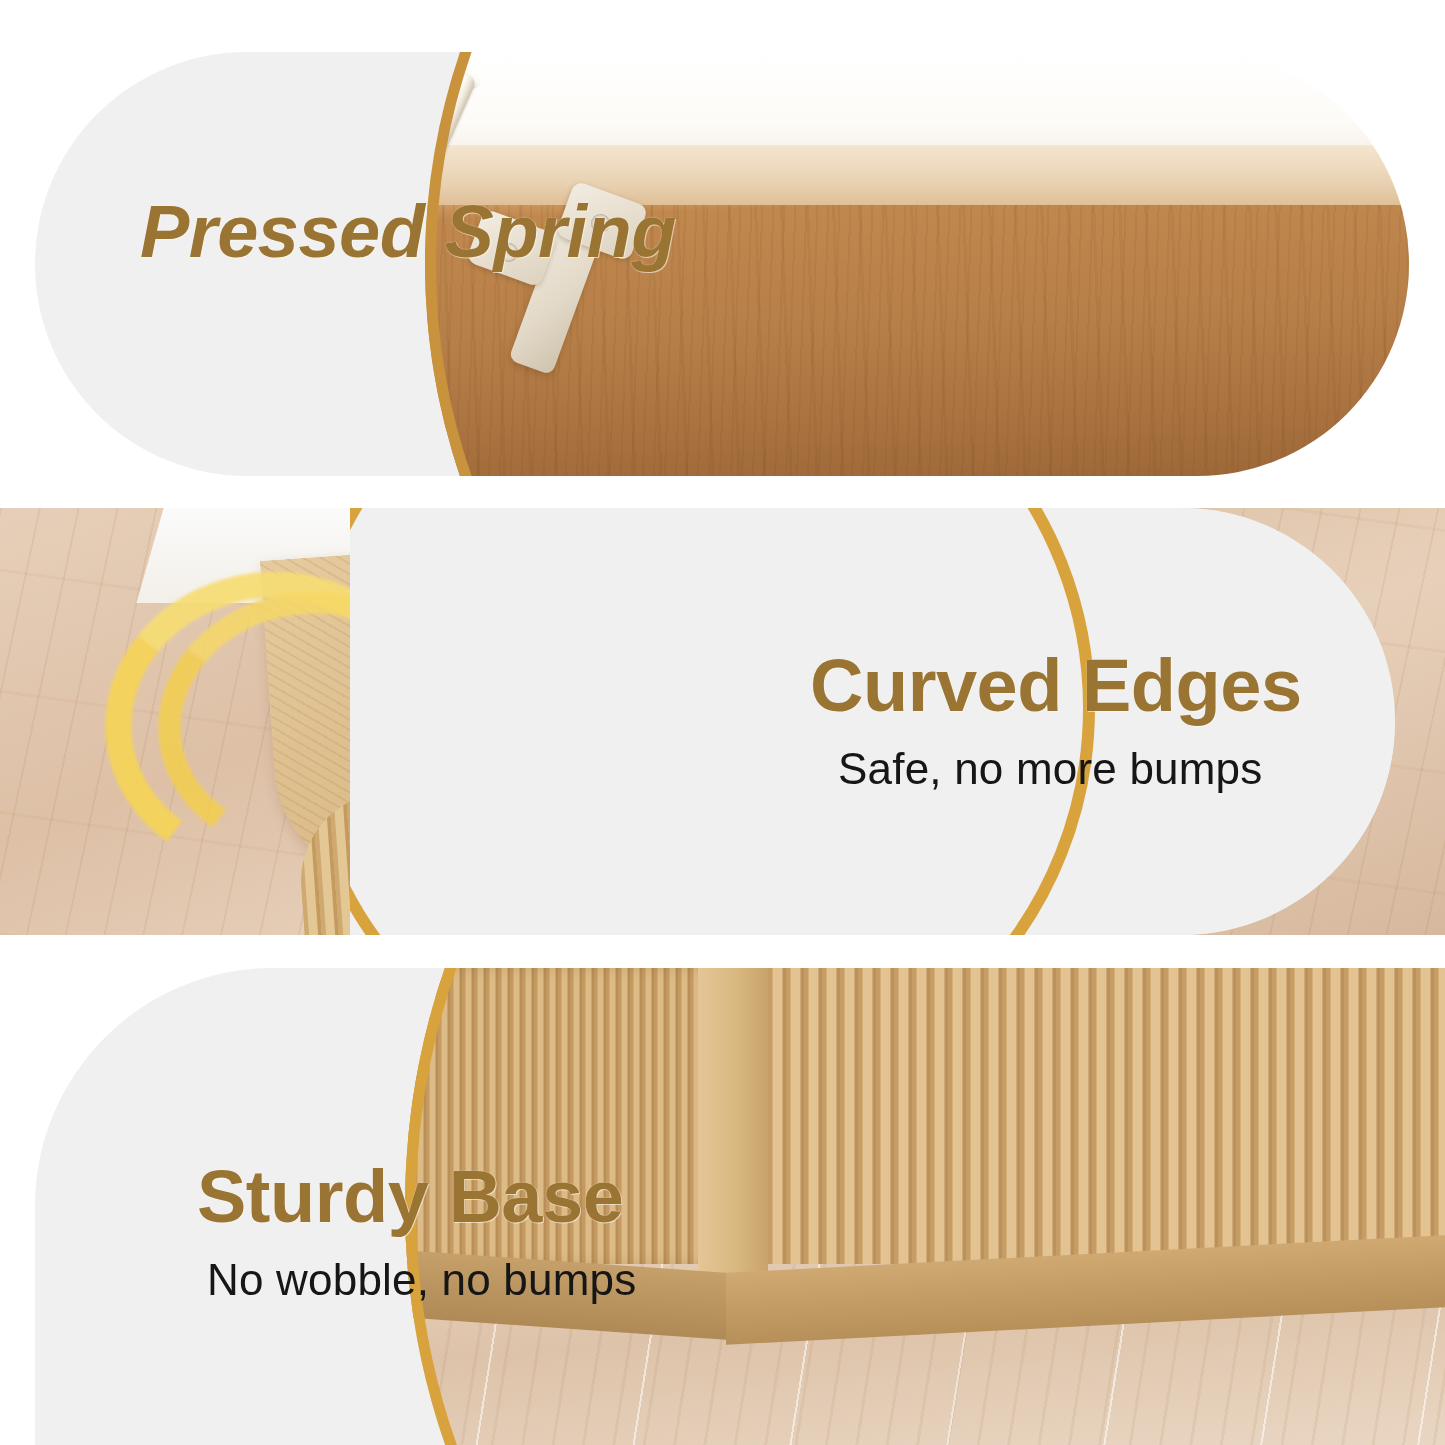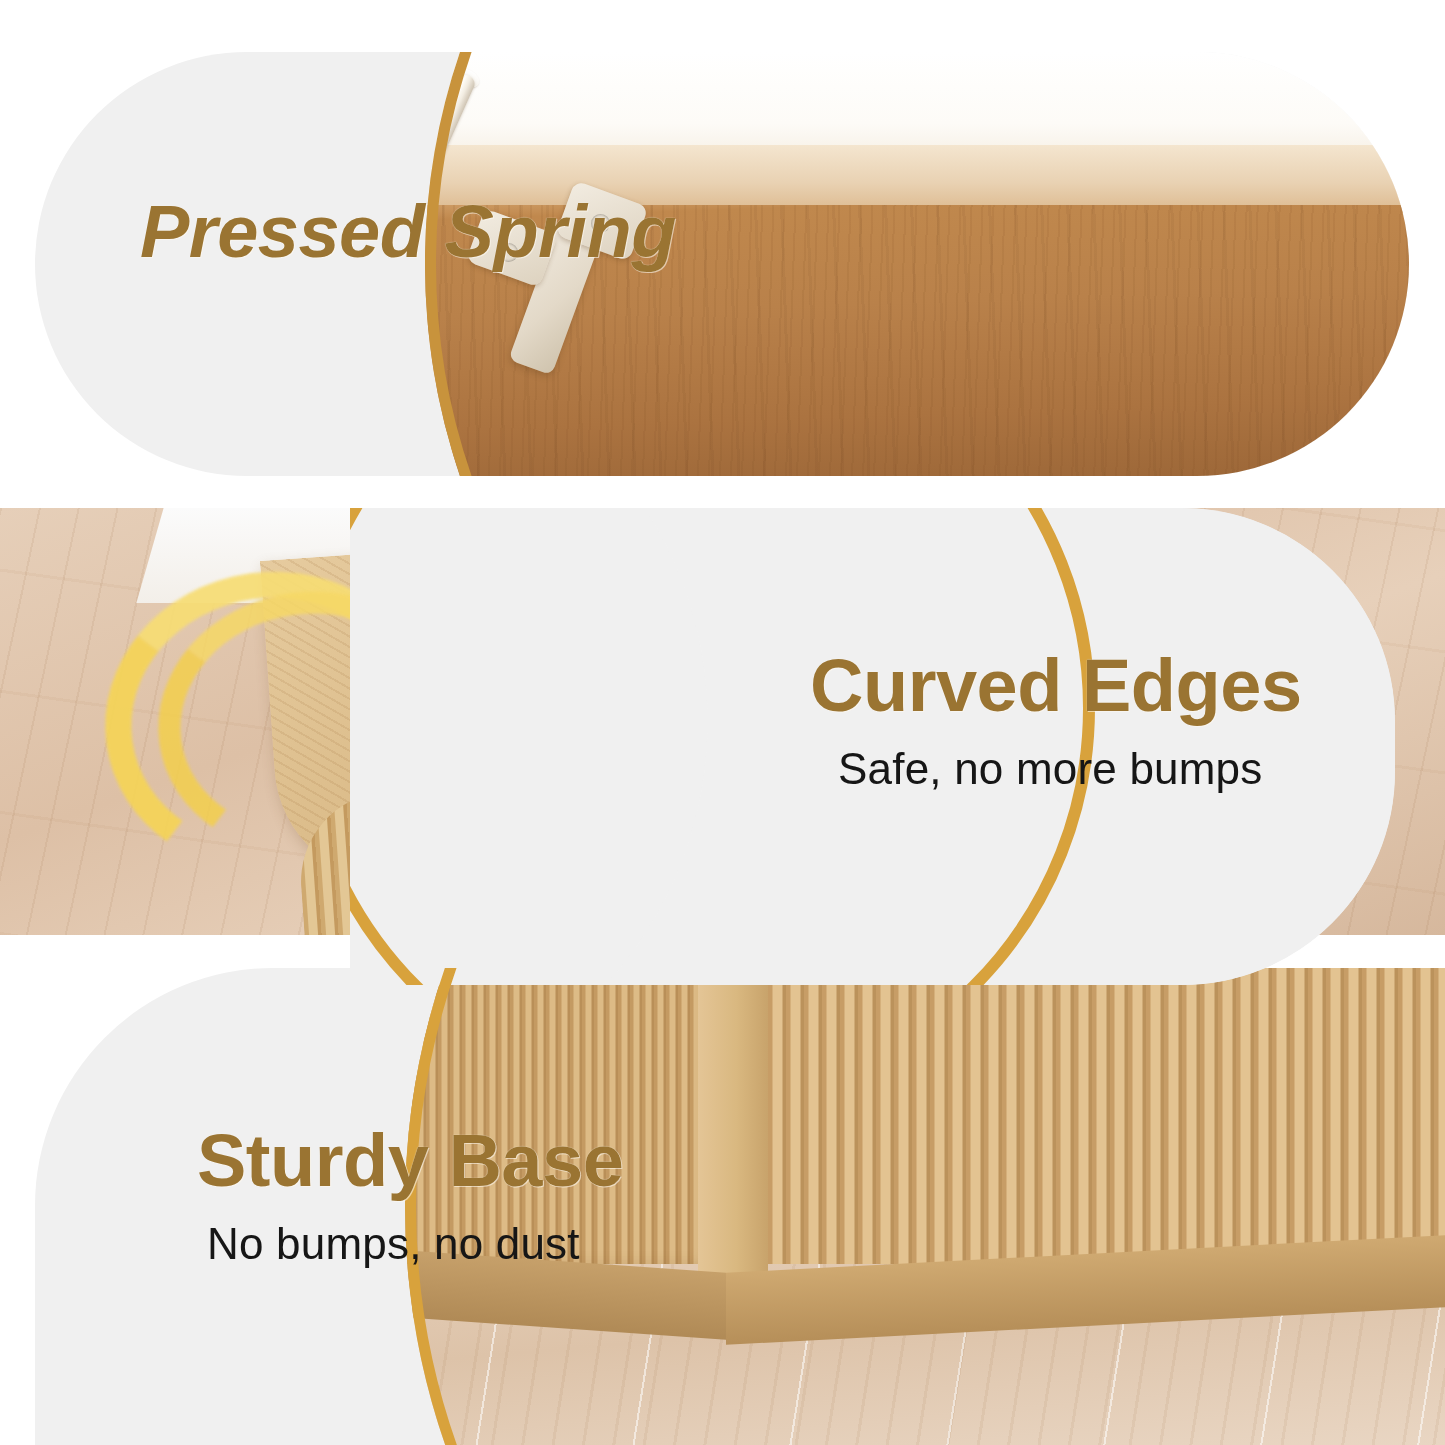--- a/index.html
+++ b/index.html
@@ -175,21 +175,21 @@
     opacity:.92;
   }
   #p2-glow2{
     left:158px; top:592px; width:300px; height:262px;
     border-width:22px; border-left-color:#f3cf4d; border-top-color:#f6d866;
     transform:rotate(-8deg);
     opacity:.85;
   }
   
   #p2-pill{
-    position:absolute; left:350px; top:508px; width:1045px; height:477px;
+    position:absolute; left:350px; top:508px; width:1045px; height:427px;
     background:#f0f0f0;
     border-radius:0 213px 213px 0;
     z-index:5;
     clip-path: inset(0 0 0 0 round 0 213px 213px 0);
   }
   #p2-pill-inner{
     position:absolute; inset:0;
     background:#f0f0f0;
     
     -webkit-mask-image:radial-gradient(circle 392px at -35px 213px, transparent 0 392px, #000 393px);
@@ -342,18 +342,18 @@
       <div id="p3-left-face"></div>
       <div id="p3-corner-post"></div>
       <div id="p3-right-face"></div>
       <div id="p3-plinth-front"></div>
       <div id="p3-plinth-right"></div>
     </div>
 
     <div id="p3-arc"></div>
 
     <div class="text-block" style="left:162px;top:155px;">
-      <div class="headline" style="font-size:74px;">Sturdy Base</div>
-      <div class="subline" style="font-size:44px;margin-top:20px;margin-left:10px;">No bumps, no dust</div>
+      <div class="headline" style="font-size:74px;margin-top:36px;">Sturdy Base</div>
+      <div class="subline" style="font-size:44px;margin-top:20px;margin-left:10px;">No wobble, no bumps</div>
     </div>
   </section>
 
 </div>
 
 </body></html>

